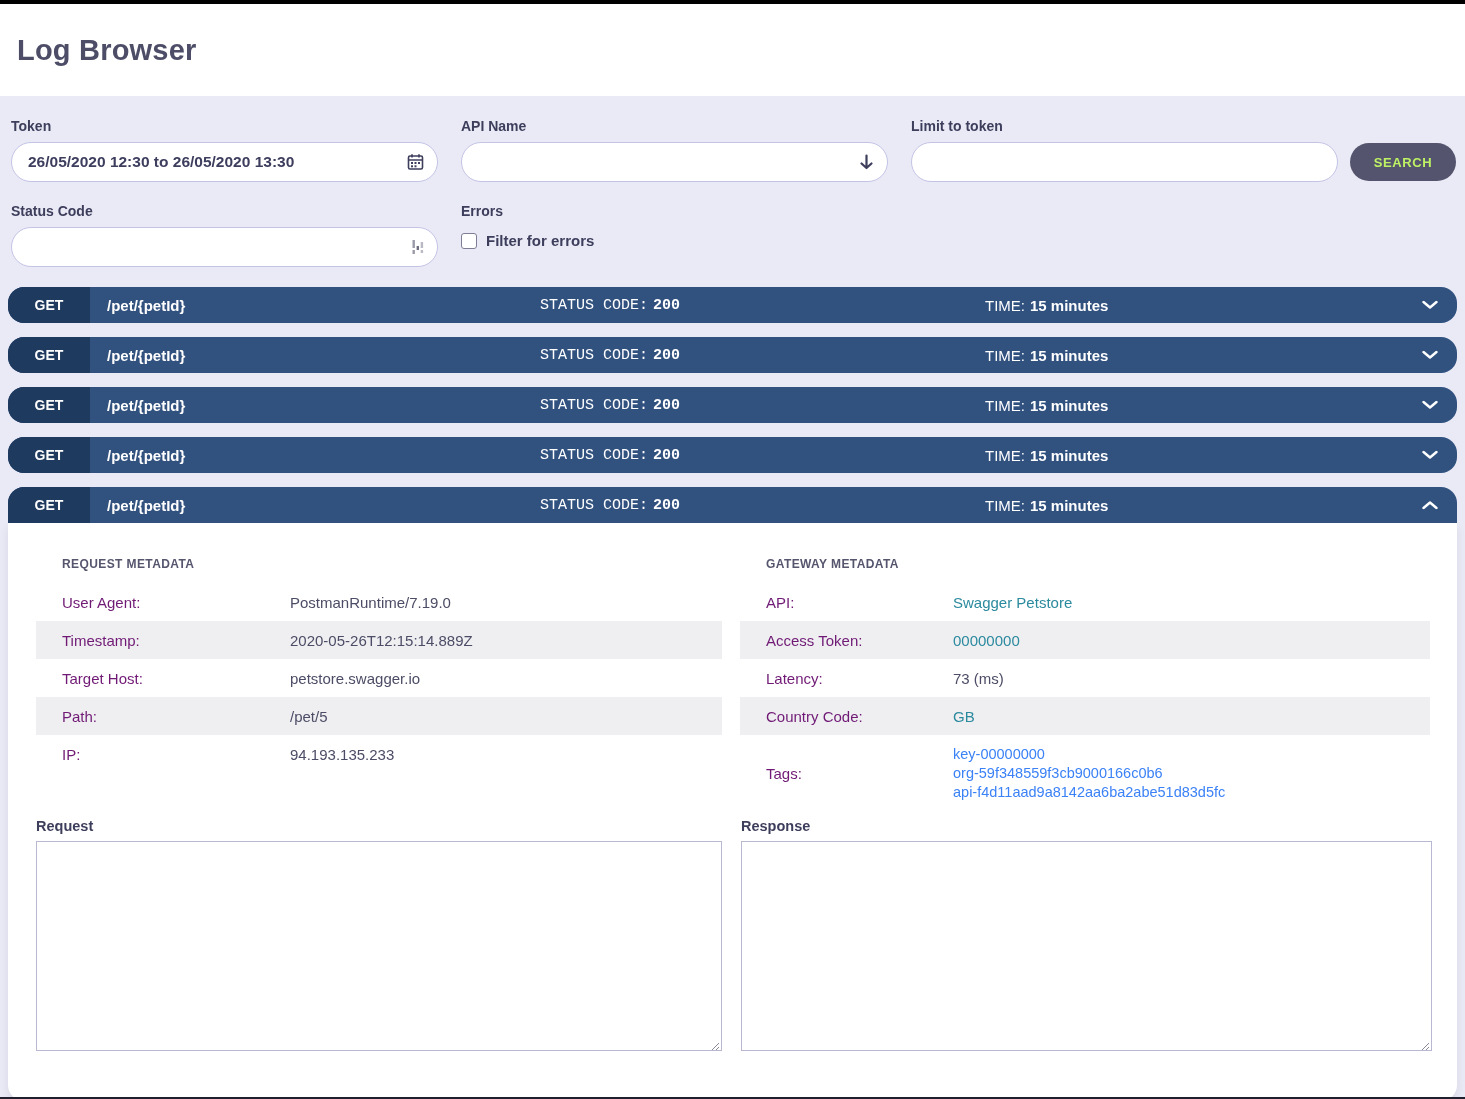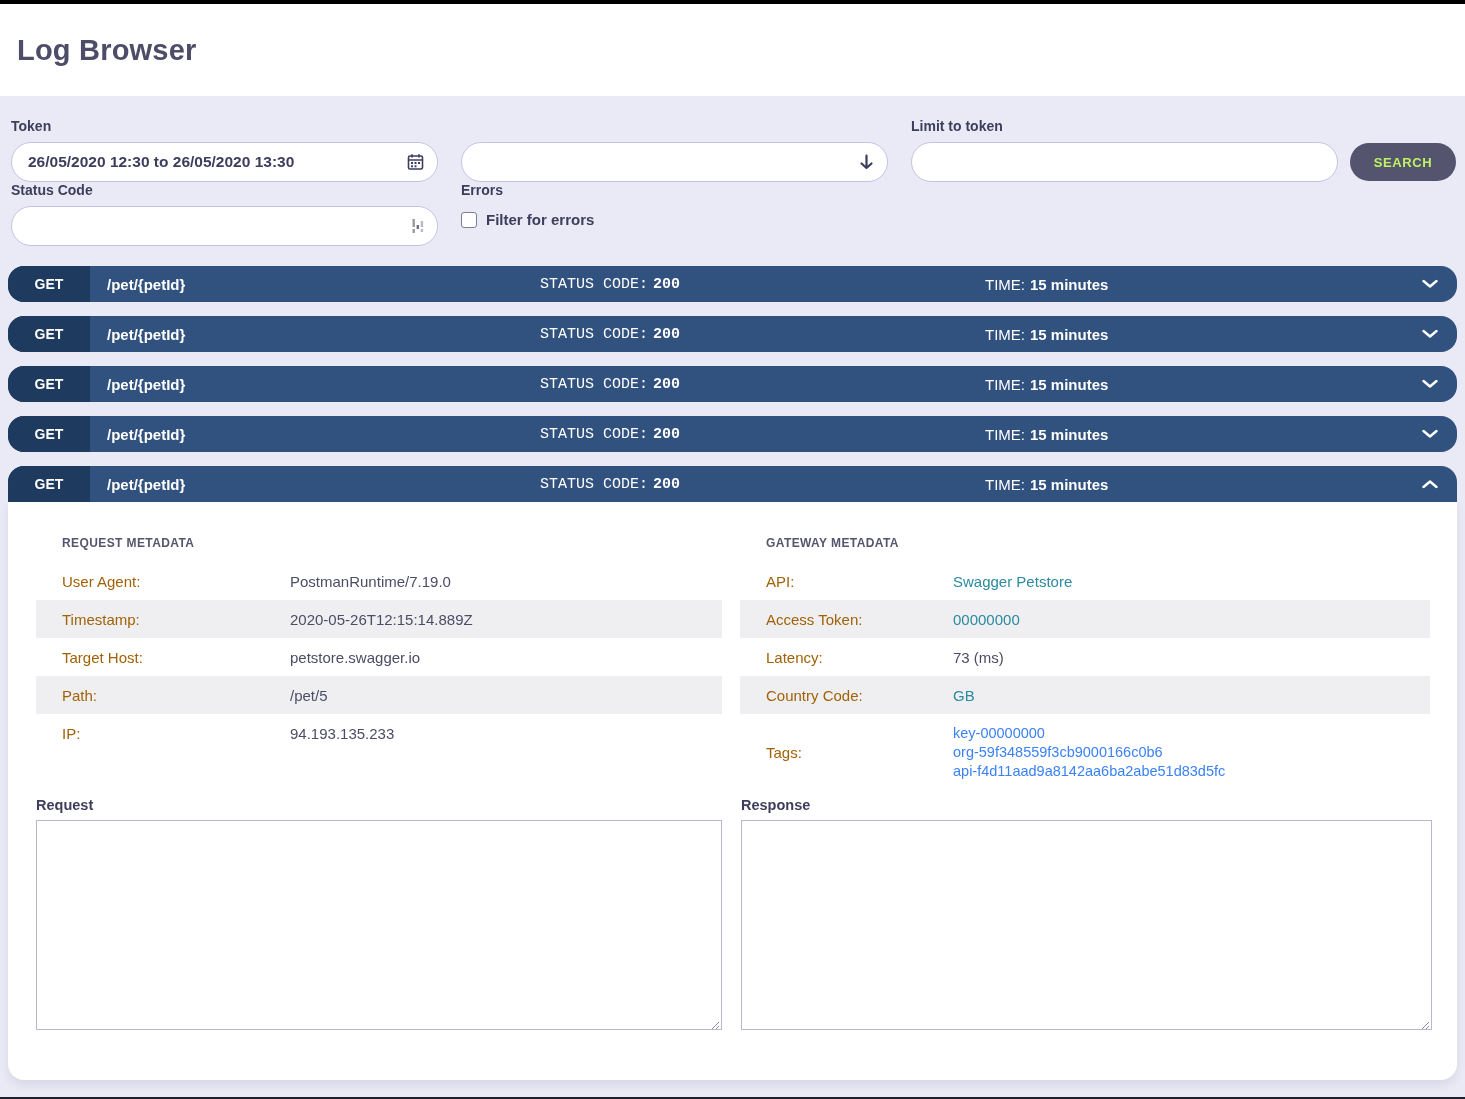--- a/index.html
+++ b/index.html
@@ -10,21 +10,21 @@
   }
   .top-bar { height:4px; background:#000; }
   .bottom-line { position:absolute; left:0; bottom:0; width:100%; height:2px; background:#1f1f2e; }
 
   header { background:#fff; height:92px; display:flex; align-items:center; padding-left:17px; }
   .app-title { font-size:29px; font-weight:700; color:#4d4d68; letter-spacing:0.2px; }
 
   
   .filters { padding:22px 9px 0 11px; }
   .filter-row { display:flex; align-items:flex-end; }
-  .filter-row + .filter-row { align-items:flex-start; }
+  .filter-row + .filter-row { margin-top:21px; align-items:flex-start; }
   .field-group { width:427px; }
   .field-group + .field-group { margin-left:23px; }
   .field-label { display:block; font-size:14px; font-weight:700; color:#3d3d5c; margin-bottom:8px; }
   .field-wrap { position:relative; }
   .text-input {
     width:100%; height:40px; border:1.5px solid #c3c3e6; border-radius:20px;
     background:#fff; padding:0 40px 0 16px; font-family:"Liberation Sans",sans-serif;
     font-size:15.5px; font-weight:600; color:#3d3d5e; outline:none;
   }
   .field-icon { position:absolute; right:14px; top:50%; transform:translateY(-50%); display:flex; }
@@ -70,21 +70,21 @@
   }
   .meta-grid { display:flex; padding:0 27px 0 28px; }
   .meta-col-left  { width:686px; flex:0 0 auto; }
   .meta-col-right { width:690px; flex:0 0 auto; margin-left:18px; }
   .meta-heading {
     font-size:12px; font-weight:600; color:#55556e; letter-spacing:0.4px;
     padding-left:26px; margin-bottom:12px; text-transform:uppercase;
   }
   .kv-row { display:flex; align-items:center; min-height:38px; padding-left:26px; font-size:15px; }
   .kv-row.striped { background:#efeff2; }
-  .kv-label { width:228px; flex:0 0 auto; color:#a16207; }
+  .kv-label { width:228px; flex:0 0 auto; color:#701a75; }
   .meta-col-right .kv-label { width:187px; }
   .kv-value { color:#4c4c66; }
   .kv-value.link { color:#2b8a9e; cursor:pointer; }
   .kv-row.tags-row { align-items:center; padding-top:10px; padding-bottom:8px; }
   .tag-lines div { line-height:19px; font-size:14.5px; color:#3b82f6; }
 
   .io-section { display:flex; padding:0 27px 0 28px; margin-top:8px; }
   .io-col-left  { width:686px; flex:0 0 auto; }
   .io-col-right { width:691px; flex:0 0 auto; margin-left:19px; }
   .io-label { font-size:14.5px; font-weight:700; color:#3d3d5c; margin-bottom:7px; display:block; }
@@ -120,20 +120,21 @@
             <rect x="7.5" y="8.5" width="2" height="2" fill="#3d3d5c"></rect>
             <rect x="11" y="8.5" width="2" height="2" fill="#3d3d5c"></rect>
             <rect x="4" y="11.8" width="2" height="2" fill="#3d3d5c"></rect>
             <rect x="7.5" y="11.8" width="2" height="2" fill="#3d3d5c"></rect>
           </svg>
         </span>
       </div>
     </div>
 
     <div class="field-group">
+      <span class="field-label">API Name</span>
       <div class="field-wrap">
         <input class="text-input" type="text" value="" style="">
         <span class="field-icon">
           <svg width="15" height="16" viewBox="0 0 15 16">
             <path d="M7.5 1.5 V13 M2.5 9.5 L7.5 14 L12.5 9.5" fill="none" stroke="#3d3d5c" stroke-width="2.2" stroke-linecap="round" stroke-linejoin="round"></path>
           </svg>
         </span>
       </div>
     </div>
 

